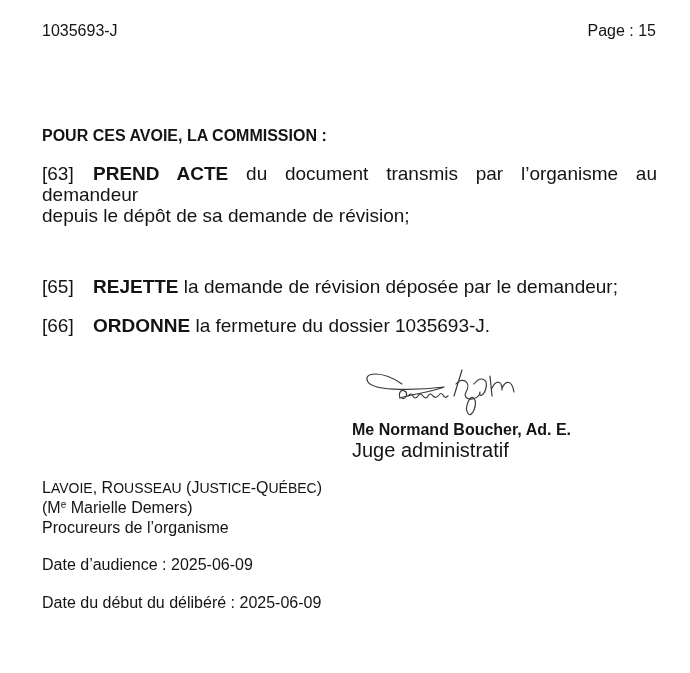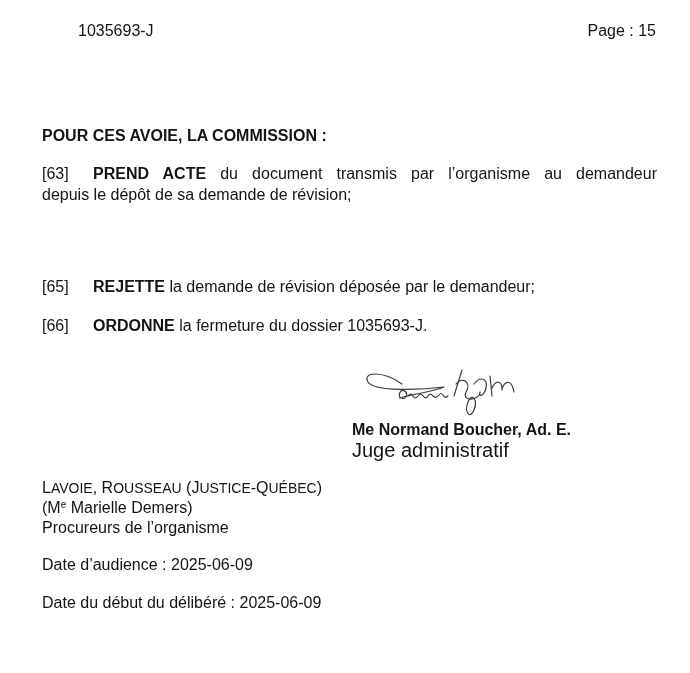--- a/index.html
+++ b/index.html
@@ -2,25 +2,25 @@
 <html><head>
 <meta charset="utf-8">
 <style>
   html, body { margin: 0; padding: 0; background: #ffffff; }
   body {
     width: 690px; height: 673px; position: relative; overflow: hidden;
     font-family: "Liberation Sans", "DejaVu Sans", sans-serif;
     color: #141414; font-size: 16px;
   }
   .abs { position: absolute; }
-  .hdr { top: 21px; font-size: 16px; line-height: 20px; margin-left: 36px; }
+  .hdr { top: 21px; font-size: 16px; line-height: 20px; }
   .hdr-left { left: 42px; }
   .hdr-right { right: 34px; }
   .title { left: 42px; top: 126px; font-weight: bold; font-size: 16px; line-height: 20px; }
-  .para { left: 42px; width: 615px; font-size: 16px; line-height: 21px; text-align: justify; }
+  .para { left: 42px; width: 615px; font-size: 19px; line-height: 21px; text-align: justify; }
   .num { display: inline-block; width: 51px; }
   .kw { font-weight: bold; }
   .p63 { top: 163px; }
   .p63 .line1 { text-align-last: justify; display: block; }
   .p64 { top: 220px; }
   .p64 .line1 { text-align-last: justify; display: block; }
   .p65 { top: 276px; }
   .p66 { top: 315px; }
   .sig-img { left: 362px; top: 362px; width: 170px; height: 60px; }
   .judge-name { left: 352px; top: 420px; font-weight: bold; font-size: 16px; line-height: 20px; }

